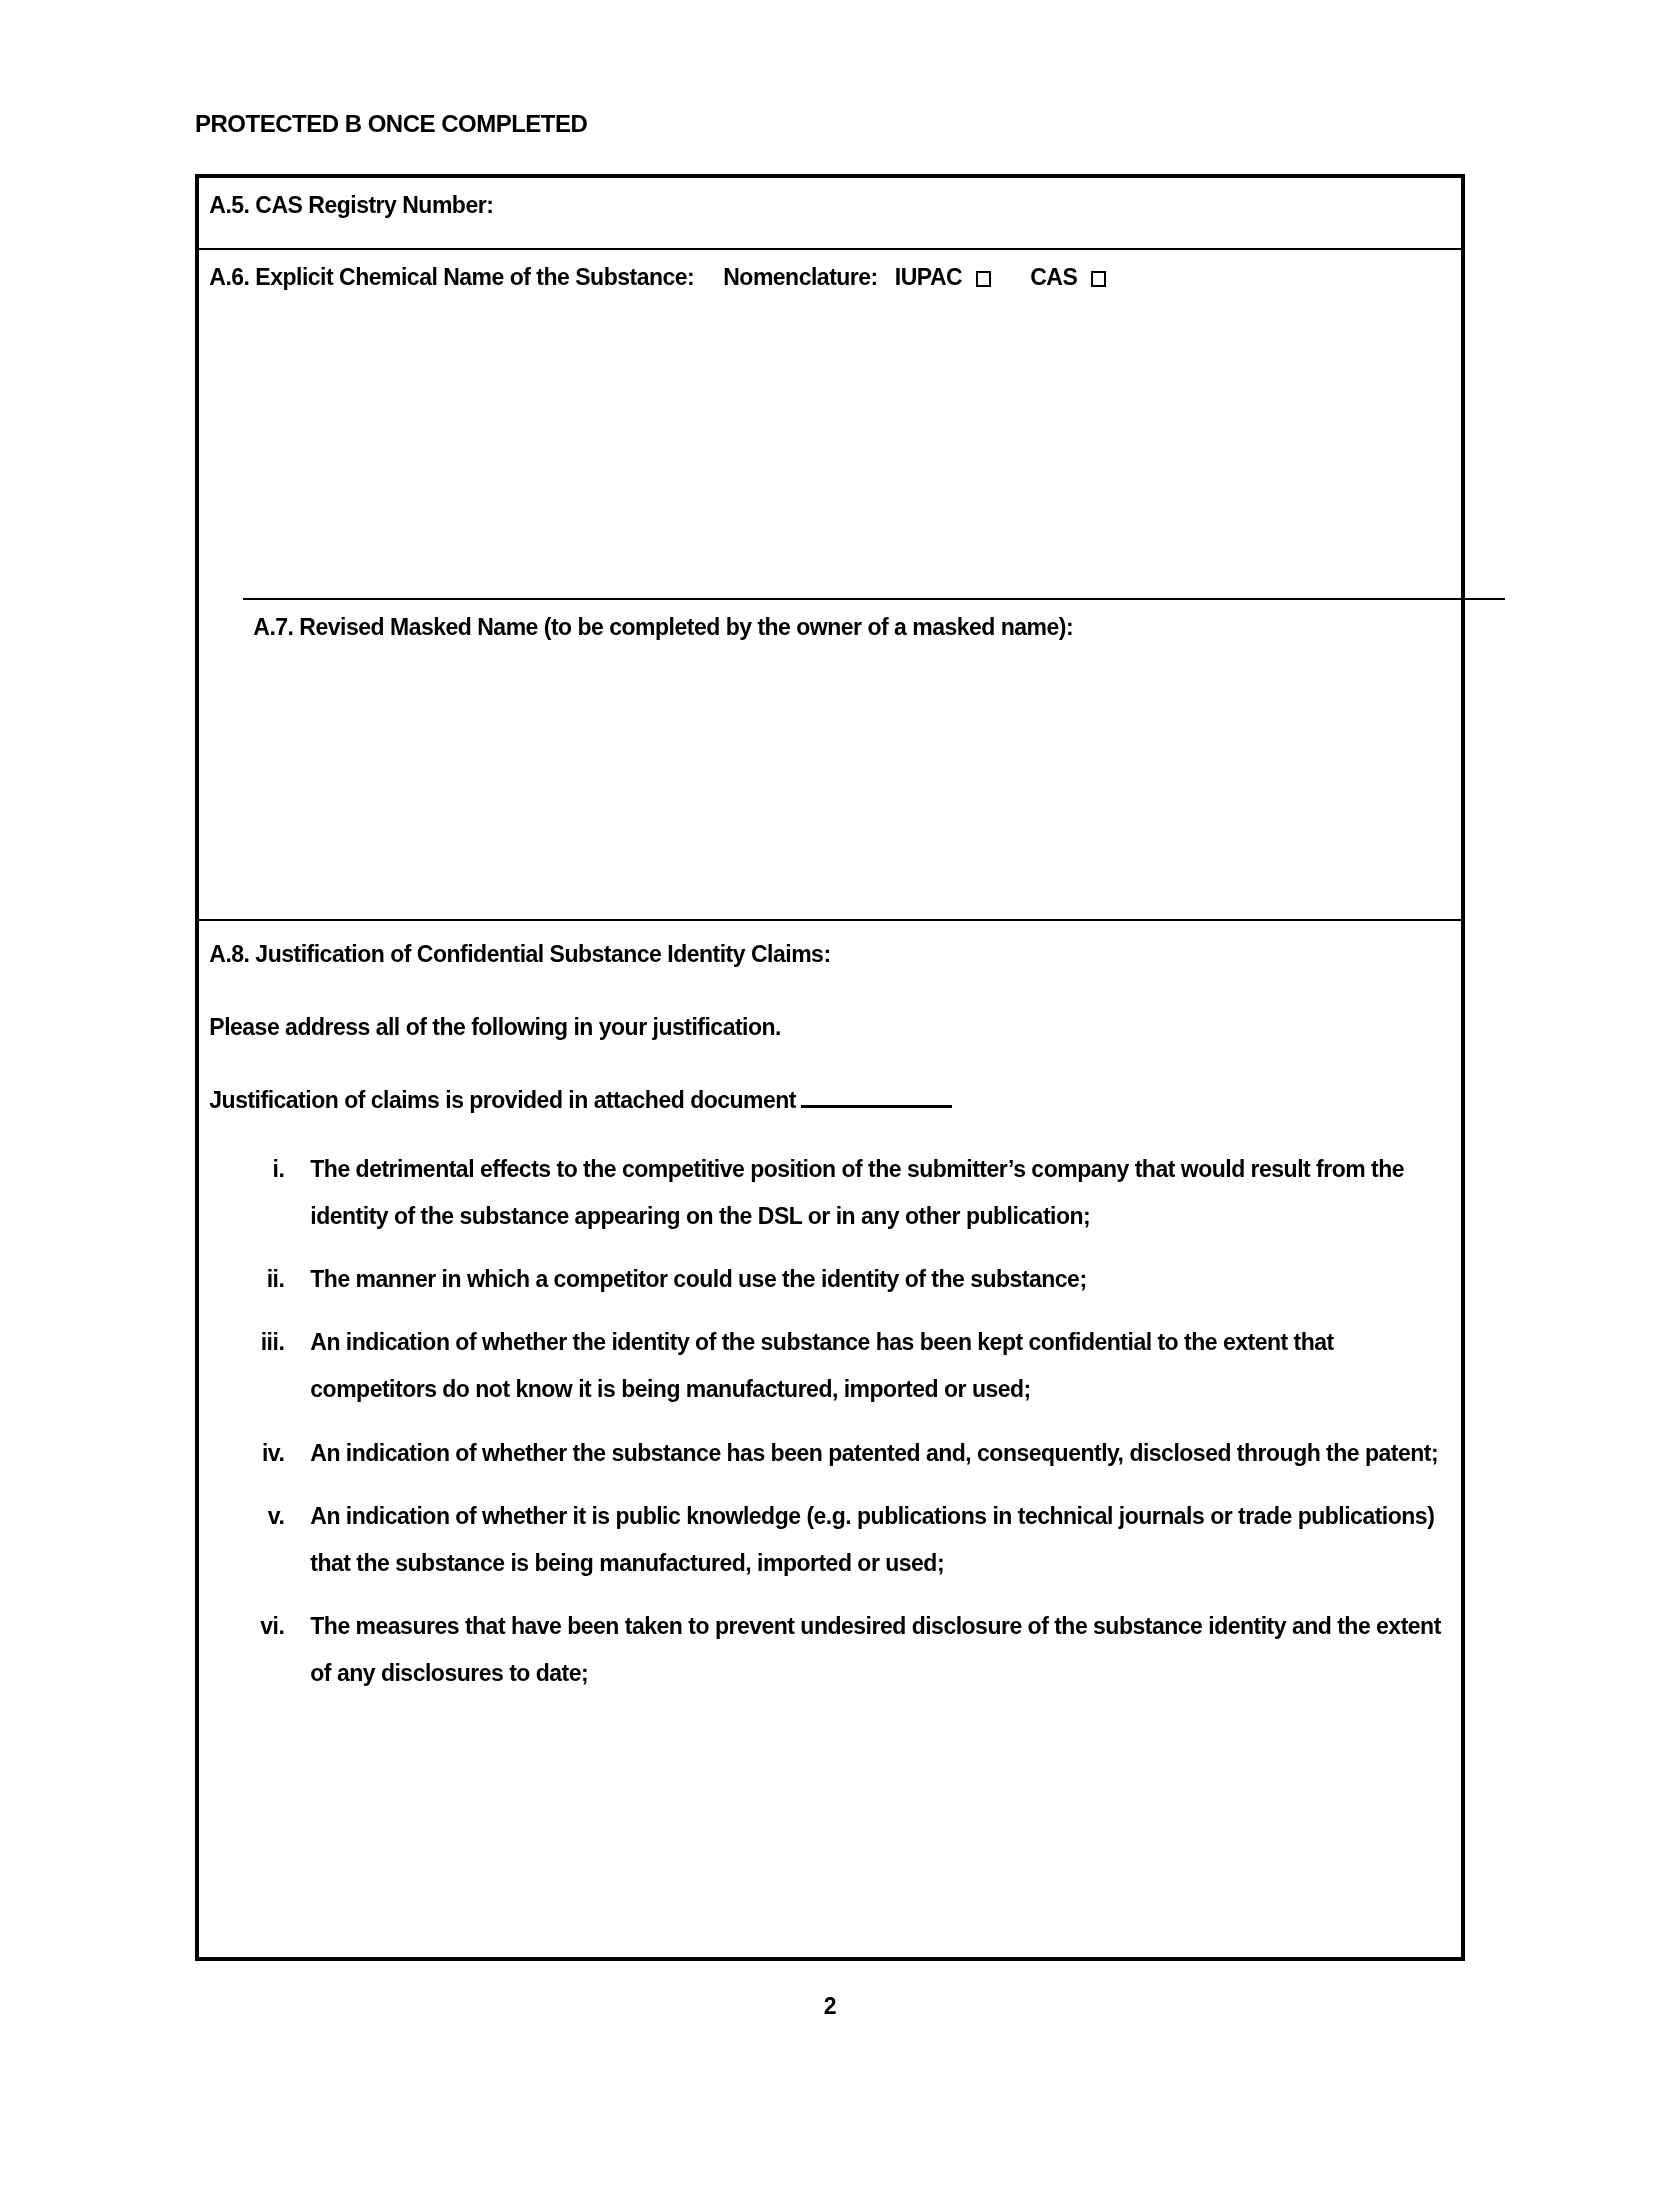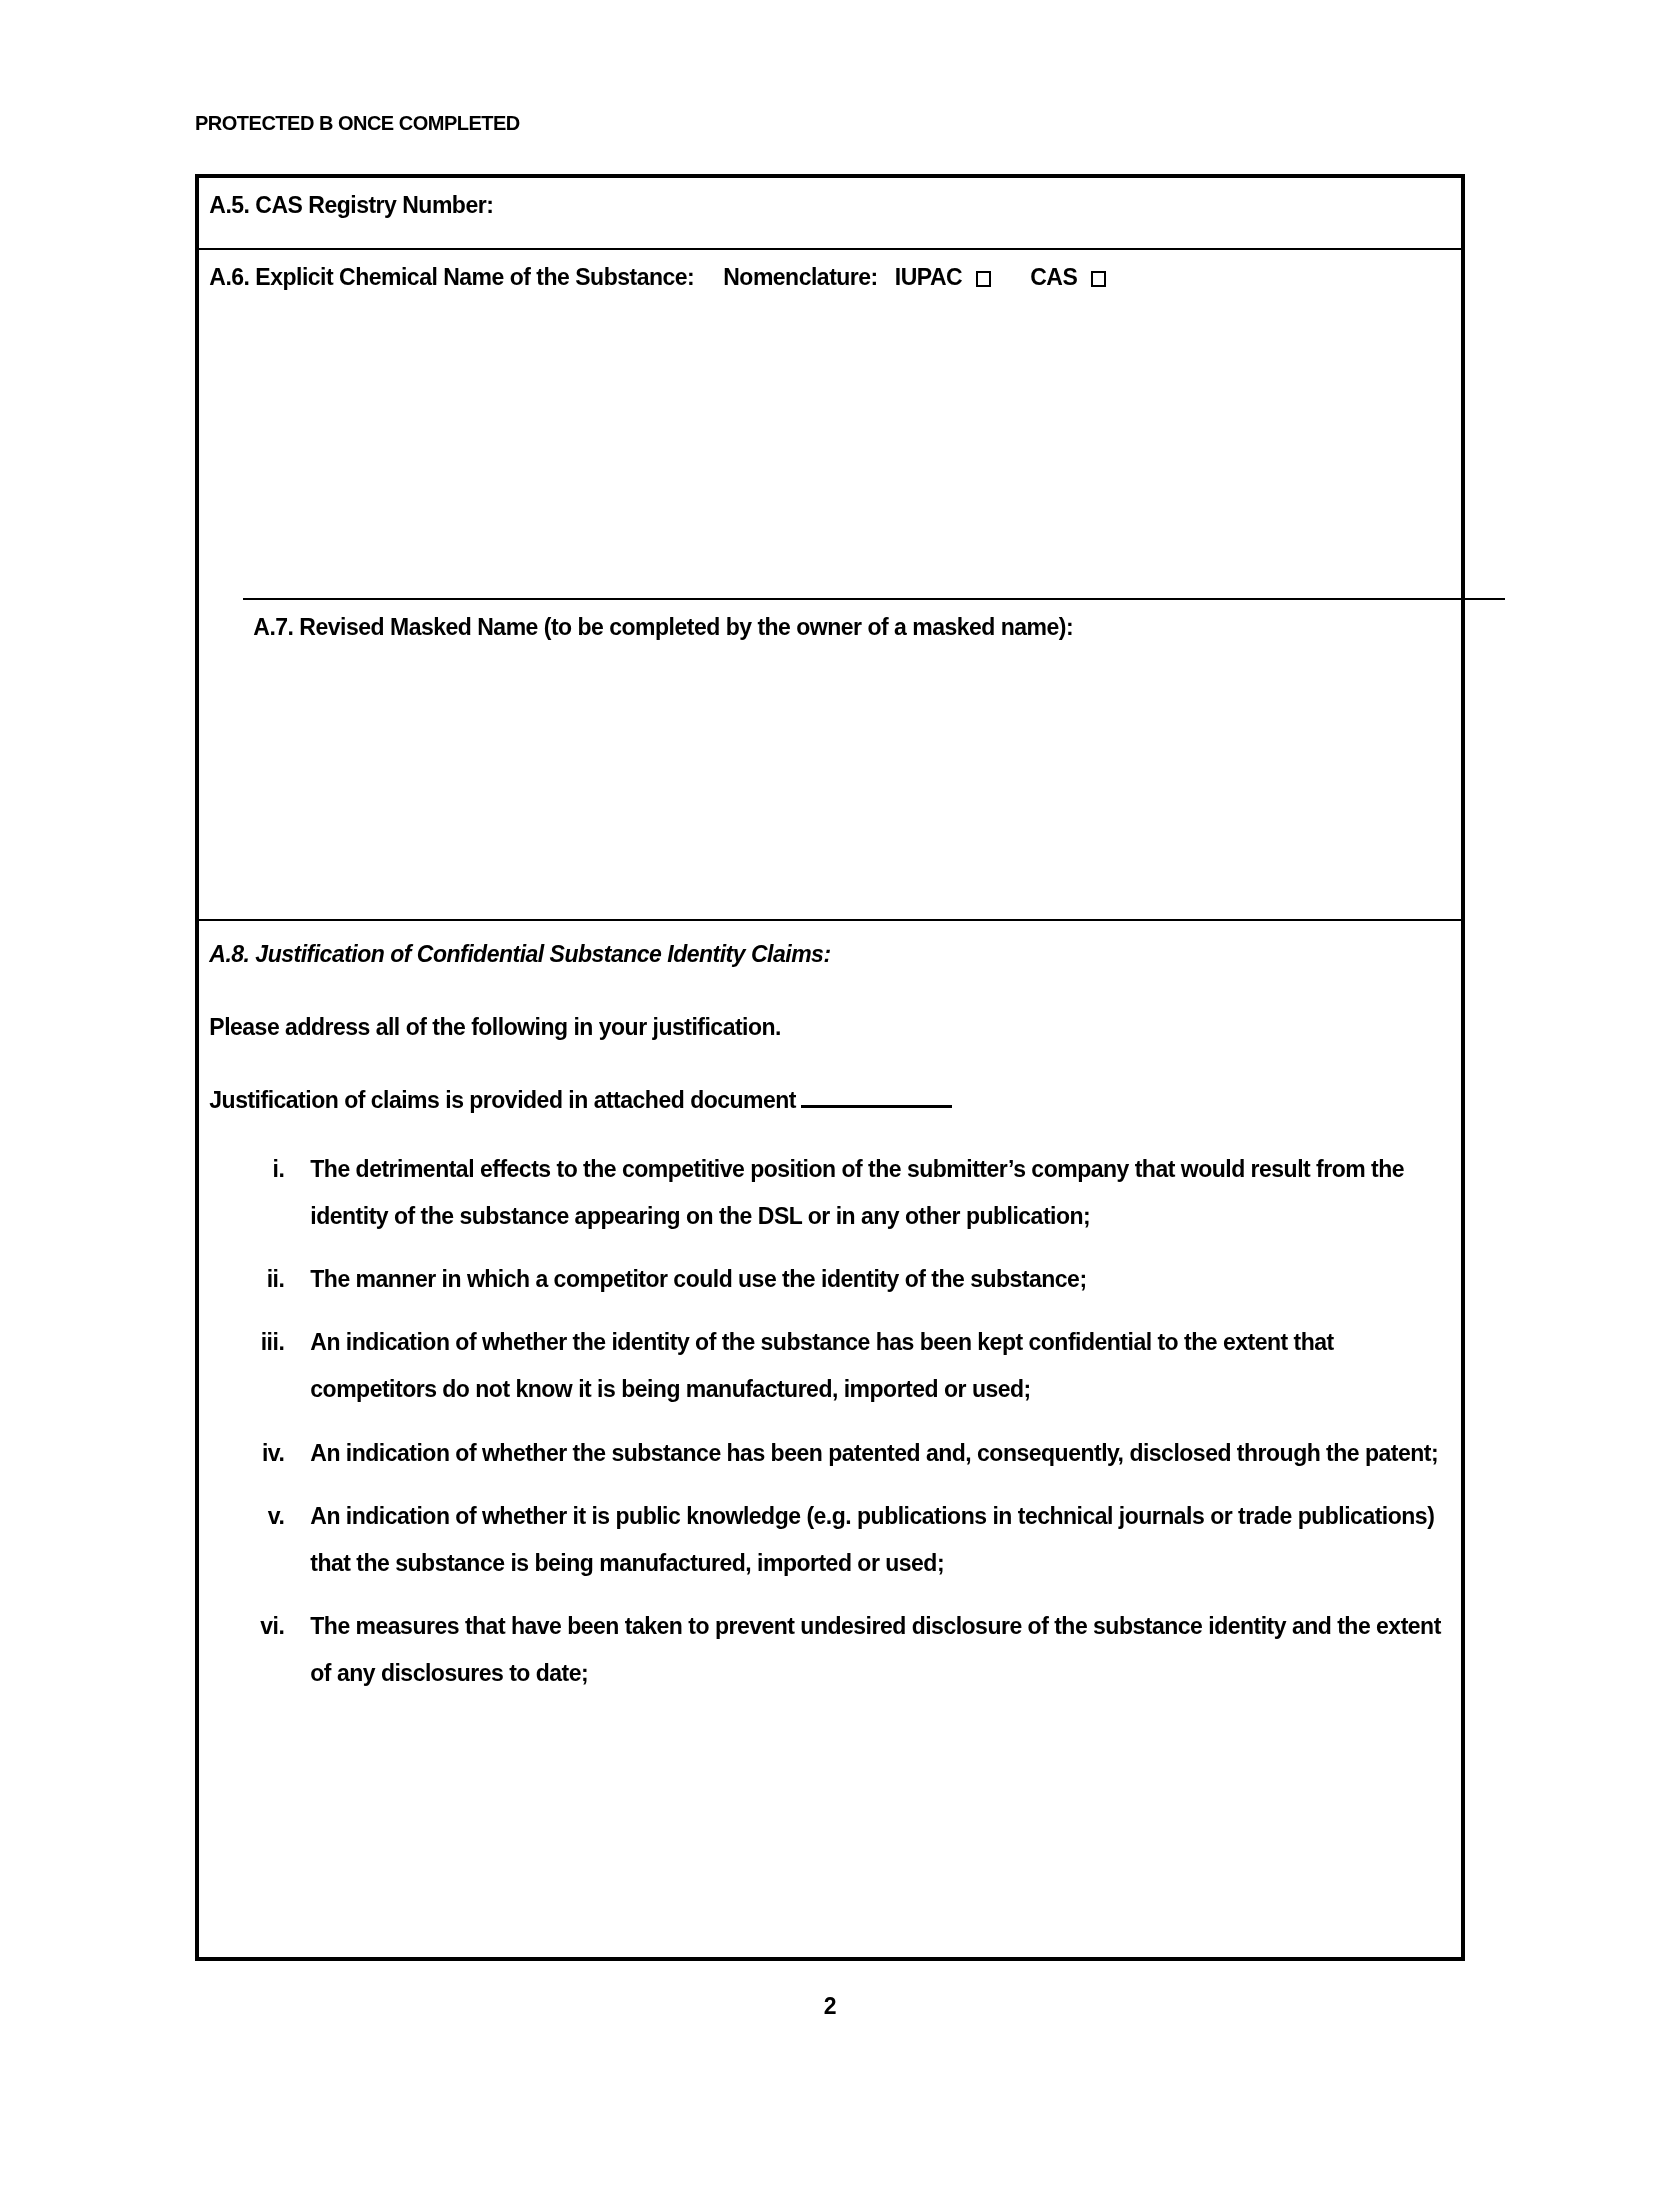--- a/index.html
+++ b/index.html
@@ -5,21 +5,21 @@
   * { margin: 0; padding: 0; box-sizing: border-box; }
   html, body { background: #ffffff; }
   body {
     width: 1669px; height: 2204px; position: relative;
     font-family: "Liberation Sans", sans-serif;
     font-weight: bold; color: #000;
     font-size: 23px; letter-spacing: -0.5px;
   }
   .classification {
     position: absolute; left: 195px; top: 110px;
-    font-size: 20px; line-height: 27px; white-space: nowrap;
+    font-size: 24px; line-height: 27px; white-space: nowrap;
   }
   .form-table {
     position: absolute; left: 195px; top: 174px;
     width: 1270px; height: 1787px;
     border: 4.3px solid #000; background: #fff;
   }
   .row { position: relative; width: 100%; overflow: hidden; }
   .row + .row { border-top: 2.6px solid #000; }
   .row-a5 { height: 70px; }
   .row-a6 { height: 350px; }
@@ -32,21 +32,21 @@
   .opt-label-2 { margin-left: 39px; }
   .checkbox {
     width: 15.4px; height: 15.4px; border: 2.6px solid #000; background: #fff;
     display: inline-block; flex: none; align-self: center; margin-left: 13.7px; margin-top: 3.4px;
   }
   .answer-area { position: absolute; left: 0; right: 0; bottom: 0; }
   .answer-a5 { top: 45px; }
   .answer-a6 { top: 55px; }
   .answer-a7 { top: 55px; }
   .a8-body { padding: 10.3px 0 0 10.3px; }
-  .a8-body .row-title { padding: 0; line-height: 47px; font-style: italic; }
+  .a8-body .row-title { padding: 0; line-height: 47px; }
   .a8-intro { line-height: 47px; margin-top: 26px; white-space: nowrap; }
   .a8-attach { line-height: 47px; margin-top: 26px; white-space: nowrap; }
   .blank-line {
     display: inline-block; width: 151px; height: 6.8px;
     border-bottom: 3.4px solid #000; margin-left: 5.1px;
   }
   .roman-list { list-style: none; margin-top: 21.4px; }
   .roman-list li { display: flex; margin-bottom: 16.3px; }
   .roman-list .num { width: 75px; flex: none; text-align: right; line-height: 47px; }
   .roman-list .text { margin-left: 26px; width: 1139px; line-height: 47px; }

